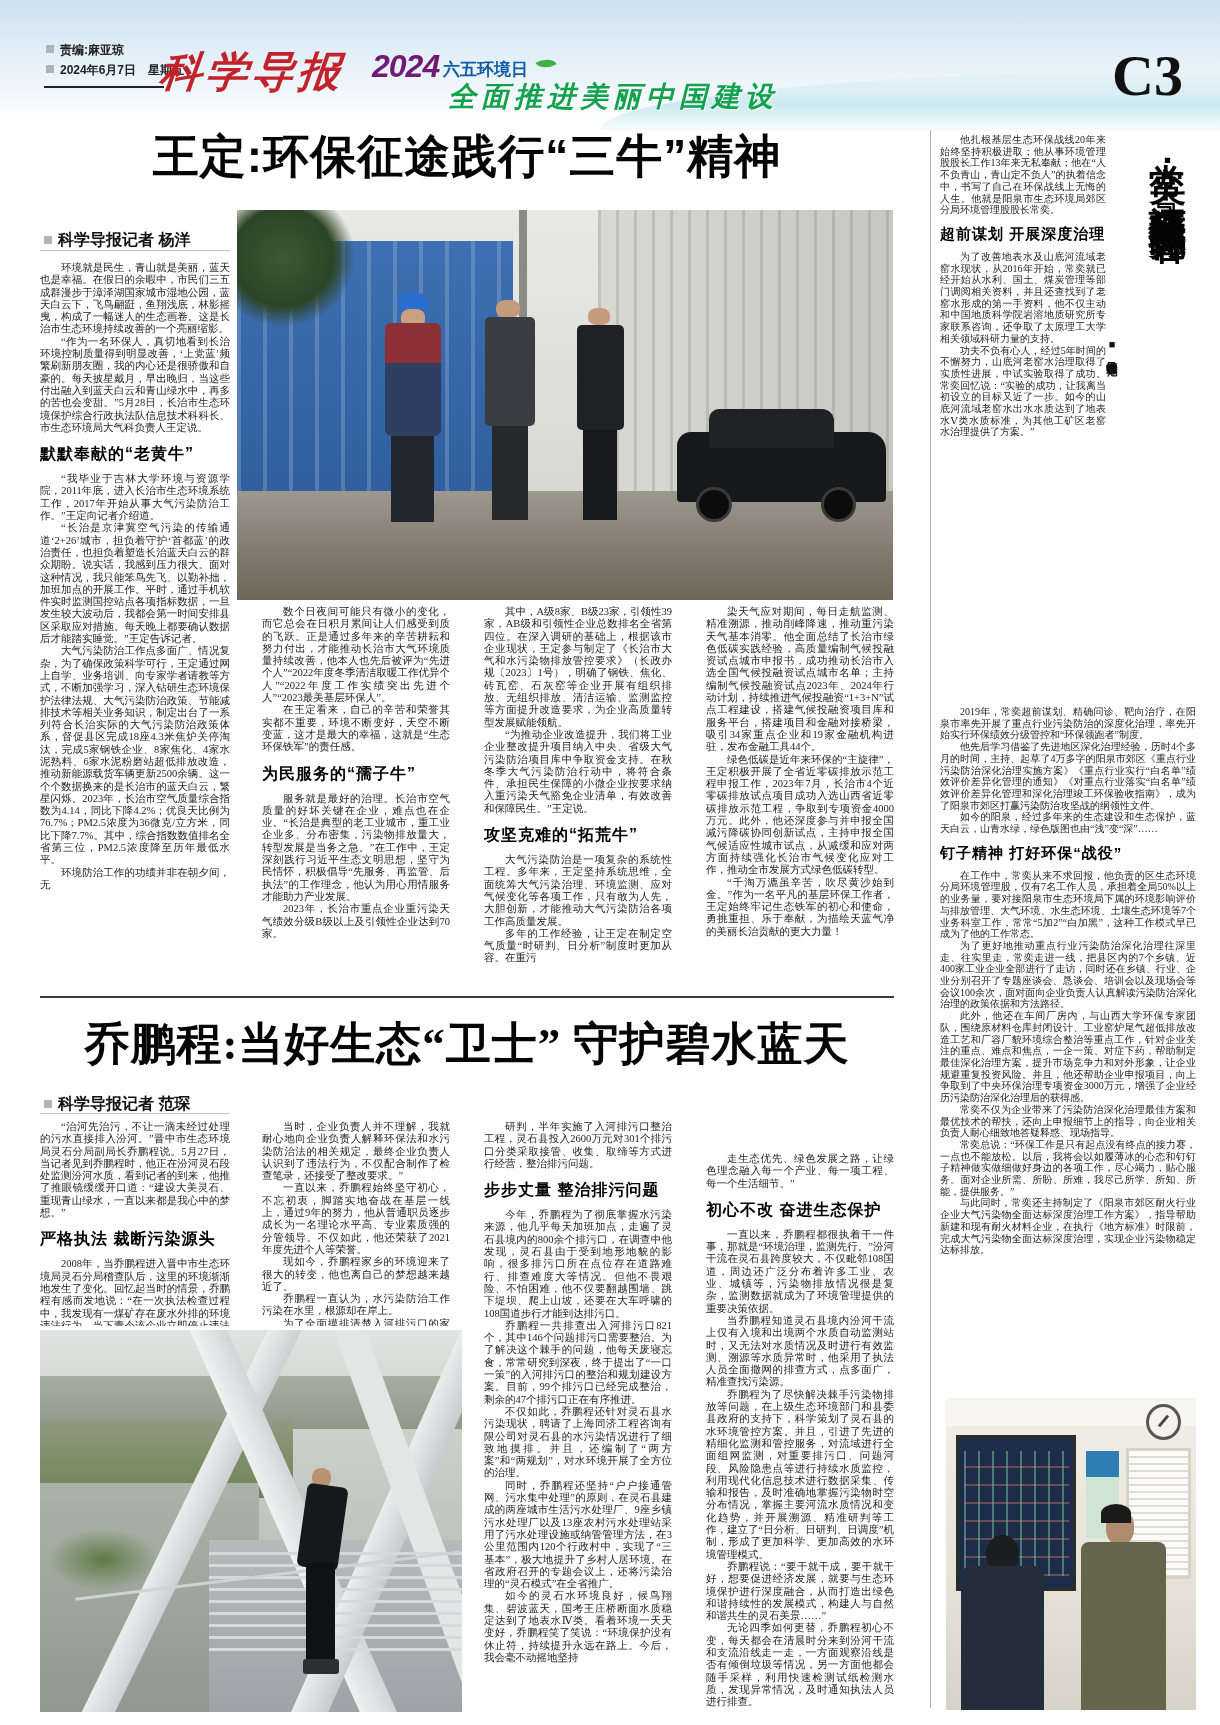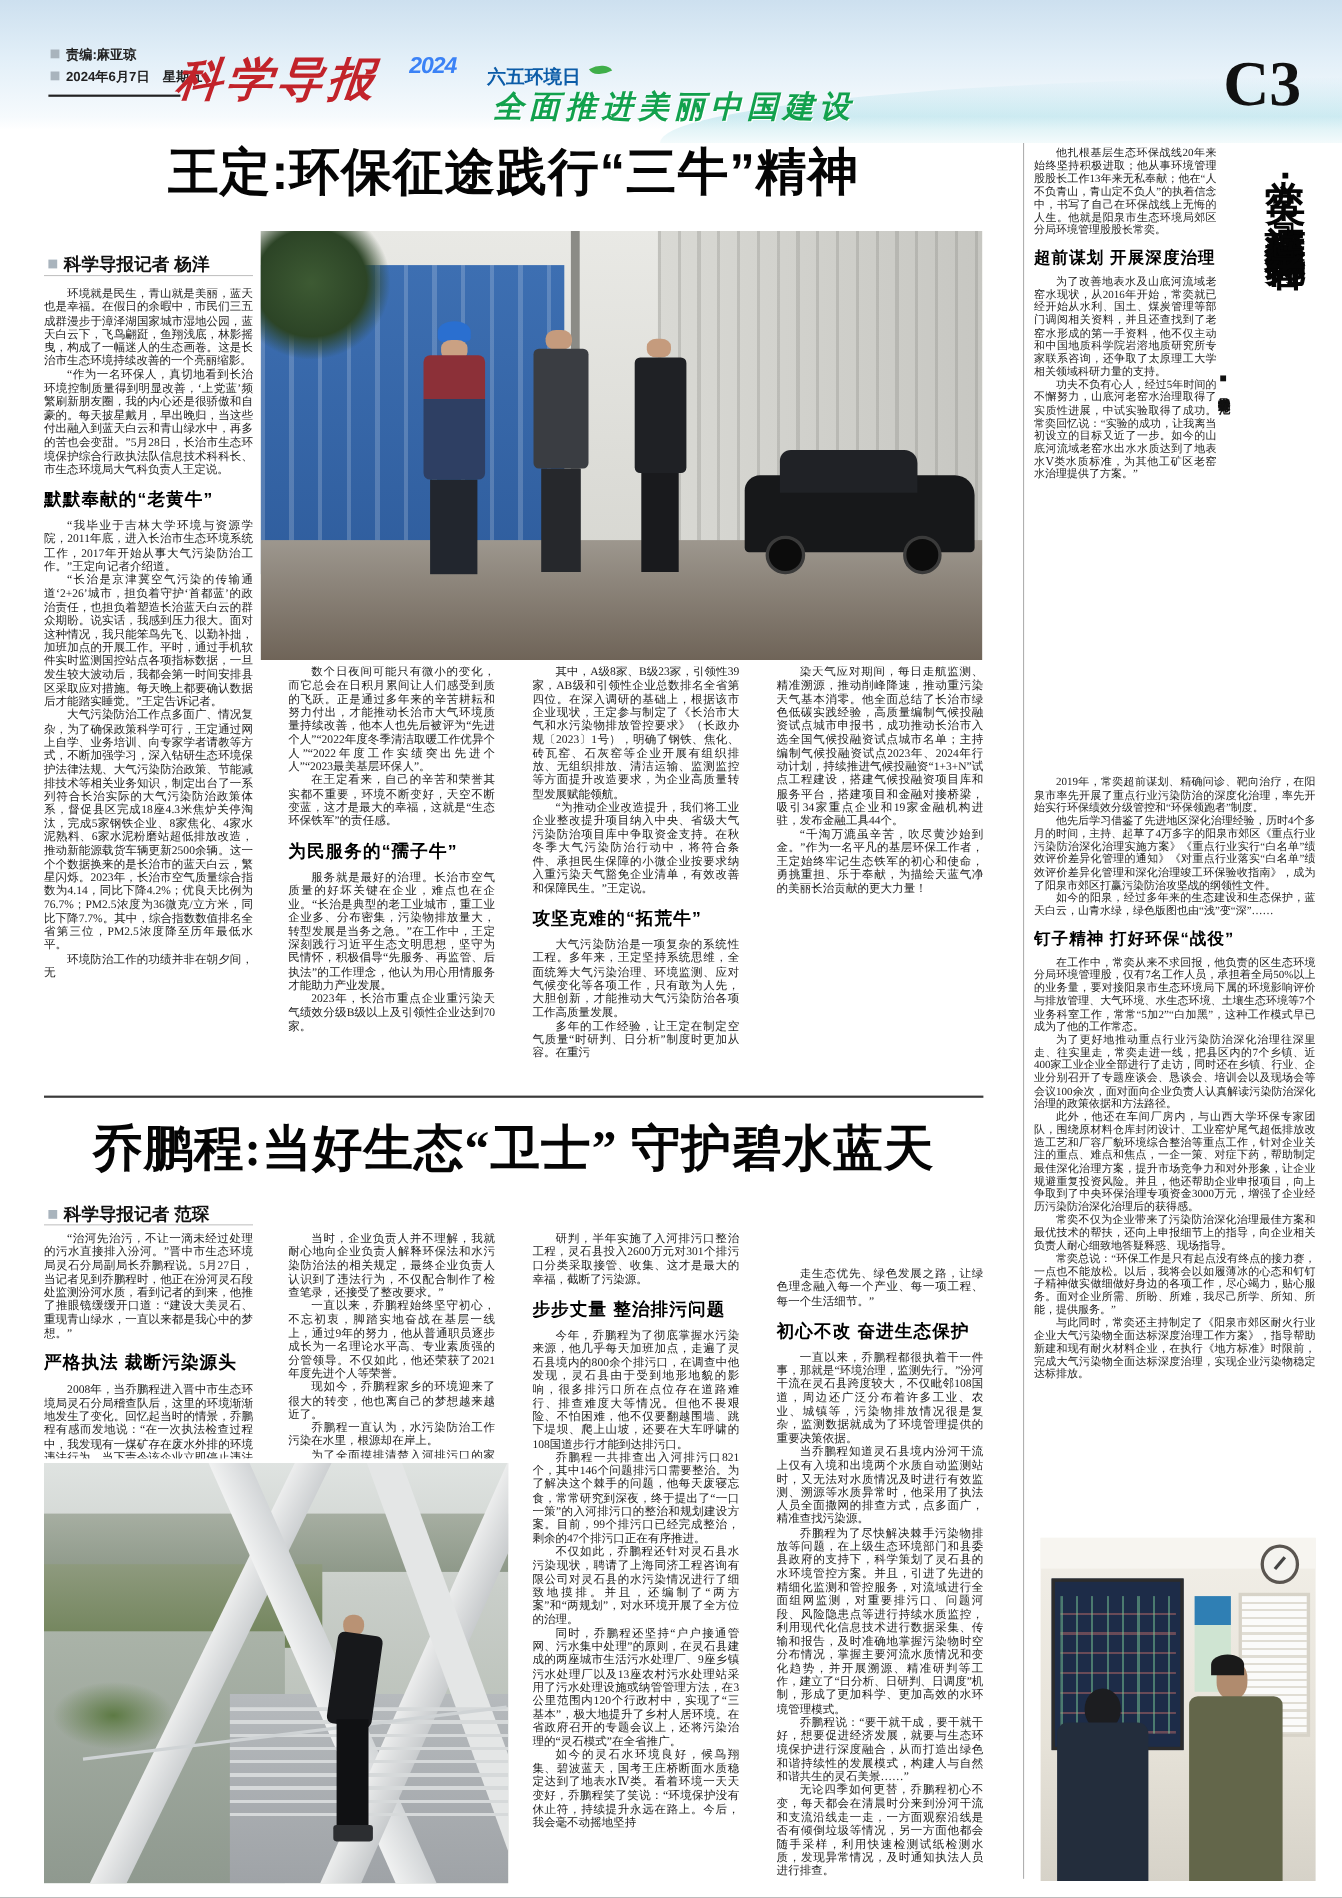--- a/index.html
+++ b/index.html
@@ -11,21 +11,21 @@
     background:linear-gradient(180deg,#cde0ef 0%,#e2eff8 45%,#f6fafd 90%,#ffffff 100%);}
   #header .wave{left:600px;top:70px;width:640px;height:60px;border-radius:100% 0 0 0;
     background:linear-gradient(180deg,rgba(255,255,255,0) 0%,rgba(110,200,215,0.30) 60%,rgba(160,220,230,0.12) 100%);}
   #editor-block{left:46px;top:40px;font-family:"Liberation Sans","DejaVu Sans",sans-serif;
     font-size:12px;font-weight:bold;color:#222;line-height:20px;}
   .sq{display:inline-block;width:8px;height:8px;background:#a9b4bd;margin-right:6px;vertical-align:1px;}
   #editor-rule{left:44px;top:86px;width:120px;height:2px;background:#222;}
   #masthead{left:160px;top:44px;font-size:42px;font-weight:900;font-style:italic;color:#c2232a;
     letter-spacing:4px;transform:skewX(-6deg);}
   #banner-year{left:372px;top:48px;font-family:"Liberation Sans","DejaVu Sans",sans-serif;
-    font-size:21px;font-weight:900;font-style:italic;color:#3b82f6;letter-spacing:-1px;}
+    font-size:32px;font-weight:900;font-style:italic;color:#701a75;letter-spacing:-1px;}
   #banner-event{left:443px;top:58px;font-family:"Liberation Sans","DejaVu Sans",sans-serif;
     font-size:17px;font-weight:900;color:#0c5ca8;}
   #banner-leaf{left:537px;top:58px;width:18px;height:11px;background:#3fae49;
     border-radius:0 100% 0 100%;transform:rotate(-28deg);}
   #banner-slogan{left:448px;top:78px;font-family:"Liberation Sans","DejaVu Sans",sans-serif;
     font-size:28px;font-weight:900;font-style:italic;color:#12a14d;letter-spacing:5px;
     text-shadow:1px 1px 0 #fff;}
   #page-number{left:1112px;top:42px;font-size:58px;font-weight:bold;color:#111;}
   
   .headline1{left:40px;top:126px;width:854px;text-align:center;
@@ -127,20 +127,21 @@
     </div>
   <div class="col abs" style="left:484px;top:606px;width:188px;height:368px;">
       <p class="bp">其中，A级8家、B级23家，引领性39家，AB级和引领性企业总数排名全省第四位。在深入调研的基础上，根据该市企业现状，王定参与制定了《长治市大气和水污染物排放管控要求》（长政办规〔2023〕1号），明确了钢铁、焦化、砖瓦窑、石灰窑等企业开展有组织排放、无组织排放、清洁运输、监测监控等方面提升改造要求，为企业高质量转型发展赋能领航。</p>
       <p class="bp">“为推动企业改造提升，我们将工业企业整改提升项目纳入中央、省级大气污染防治项目库中争取资金支持。在秋冬季大气污染防治行动中，将符合条件、承担民生保障的小微企业按要求纳入重污染天气豁免企业清单，有效改善和保障民生。”王定说。</p>
       <h3 class="subhead">攻坚克难的“拓荒牛”</h3>
       <p class="bp">大气污染防治是一项复杂的系统性工程。多年来，王定坚持系统思维，全面统筹大气污染治理、环境监测、应对气候变化等各项工作，只有敢为人先，大胆创新，才能推动大气污染防治各项工作高质量发展。</p>
       <p class="bp">多年的工作经验，让王定在制定空气质量“时研判、日分析”制度时更加从容。在重污</p>
     </div>
   <div class="col abs" style="left:706px;top:606px;width:188px;height:368px;">
       <p class="bp">染天气应对期间，每日走航监测、精准溯源，推动削峰降速，推动重污染天气基本消零。他全面总结了长治市绿色低碳实践经验，高质量编制气候投融资试点城市申报书，成功推动长治市入选全国气候投融资试点城市名单；主持编制气候投融资试点2023年、2024年行动计划，持续推进气候投融资“1+3+N”试点工程建设，搭建气候投融资项目库和服务平台，搭建项目和金融对接桥梁，吸引34家重点企业和19家金融机构进驻，发布金融工具44个。</p>
+      <p class="bp">绿色低碳是近年来环保的“主旋律”，王定积极开展了全省近零碳排放示范工程申报工作，2023年7月，长治市4个近零碳排放试点项目成功入选山西省近零碳排放示范工程，争取到专项资金4000万元。此外，他还深度参与并申报全国减污降碳协同创新试点，主持申报全国气候适应性城市试点，从减缓和应对两方面持续强化长治市气候变化应对工作，推动全市发展方式绿色低碳转型。</p>
       <p class="bp">“千淘万漉虽辛苦，吹尽黄沙始到金。”作为一名平凡的基层环保工作者，王定始终牢记生态铁军的初心和使命，勇挑重担、乐于奉献，为描绘天蓝气净的美丽长治贡献的更大力量！</p>
     </div>
 
   <div id="hsep1" class="abs"></div>
 
   <div class="headline2 abs">乔鹏程:当好生态“卫士” 守护碧水蓝天</div>
   <div class="byline abs" style="left:44px;top:1094px;"><span class="sq"></span><span>科学导报记者 范琛</span></div>
   <div class="byline-rule abs" style="left:40px;top:1113px;width:190px;"></div>
 
   <div class="col abs" style="left:40px;top:1121px;width:190px;height:205px;">
@@ -149,21 +150,21 @@
       <p class="bp">2008年，当乔鹏程进入晋中市生态环境局灵石分局稽查队后，这里的环境渐渐地发生了变化。回忆起当时的情景，乔鹏程有感而发地说：“在一次执法检查过程中，我发现有一煤矿存在废水外排的环境违法行为，当下责令该企业立即停止违法行为并依法处罚。</p>
     </div>
   <div class="col abs" style="left:262px;top:1121px;width:188px;height:205px;">
       <p class="bp">当时，企业负责人并不理解，我就耐心地向企业负责人解释环保法和水污染防治法的相关规定，最终企业负责人认识到了违法行为，不仅配合制作了检查笔录，还接受了整改要求。”</p>
       <p class="bp">一直以来，乔鹏程始终坚守初心，不忘初衷，脚踏实地奋战在基层一线上，通过9年的努力，他从普通职员逐步成长为一名理论水平高、专业素质强的分管领导。不仅如此，他还荣获了2021年度先进个人等荣誉。</p>
       <p class="bp">现如今，乔鹏程家乡的环境迎来了很大的转变，他也离自己的梦想越来越近了。</p>
       <p class="bp">乔鹏程一直认为，水污染防治工作污染在水里，根源却在岸上。</p>
       <p class="bp">为了全面摸排清楚入河排污口的家底，查清污水的来龙去脉，乔鹏程走访了45家企业和80余户村民，有针对性地开展了对汾河的治理工作，并且对汾河水进行了科学</p>
     </div>
   <div class="col abs" style="left:484px;top:1121px;width:188px;height:588px;">
-      <p class="bp">研判，半年实施了入河排污口整治工程，灵石县投入2600万元对301个排污口分类采取接管、收集、这才是最大的幸福，截断了污染源。</p>
+      <p class="bp">研判，半年实施了入河排污口整治工程，灵石县投入2600万元对301个排污口分类采取接管、收集、取缔等方式进行经营，整治排污问题。</p>
       <h3 class="subhead">步步丈量 整治排污问题</h3>
       <p class="bp">今年，乔鹏程为了彻底掌握水污染来源，他几乎每天加班加点，走遍了灵石县境内的800余个排污口，在调查中他发现，灵石县由于受到地形地貌的影响，很多排污口所在点位存在道路难行、排查难度大等情况。但他不畏艰险、不怕困难，他不仅要翻越围墙、跳下堤坝、爬上山坡，还要在大车呼啸的108国道步行才能到达排污口。</p>
       <p class="bp">乔鹏程一共排查出入河排污口821个，其中146个问题排污口需要整治。为了解决这个棘手的问题，他每天废寝忘食，常常研究到深夜，终于提出了“一口一策”的入河排污口的整治和规划建设方案。目前，99个排污口已经完成整治，剩余的47个排污口正在有序推进。</p>
       <p class="bp">不仅如此，乔鹏程还针对灵石县水污染现状，聘请了上海同济工程咨询有限公司对灵石县的水污染情况进行了细致地摸排。并且，还编制了“两方案”和“两规划”，对水环境开展了全方位的治理。</p>
       <p class="bp">同时，乔鹏程还坚持“户户接通管网、污水集中处理”的原则，在灵石县建成的两座城市生活污水处理厂、9座乡镇污水处理厂以及13座农村污水处理站采用了污水处理设施或纳管管理方法，在3公里范围内120个行政村中，实现了“三基本”，极大地提升了乡村人居环境。在省政府召开的专题会议上，还将污染治理的“灵石模式”在全省推广。</p>
       <p class="bp">如今的灵石水环境良好，候鸟翔集、碧波蓝天，国考王庄桥断面水质稳定达到了地表水Ⅳ类。看着环境一天天变好，乔鹏程笑了笑说：“环境保护没有休止符，持续提升永远在路上。今后，我会毫不动摇地坚持</p>
     </div>
   <div class="col abs" style="left:706px;top:1121px;width:188px;height:588px;margin-top:32px;">
       <p class="bp">走生态优先、绿色发展之路，让绿色理念融入每一个产业、每一项工程、每一个生活细节。”</p>
       <h3 class="subhead">初心不改 奋进生态保护</h3>

